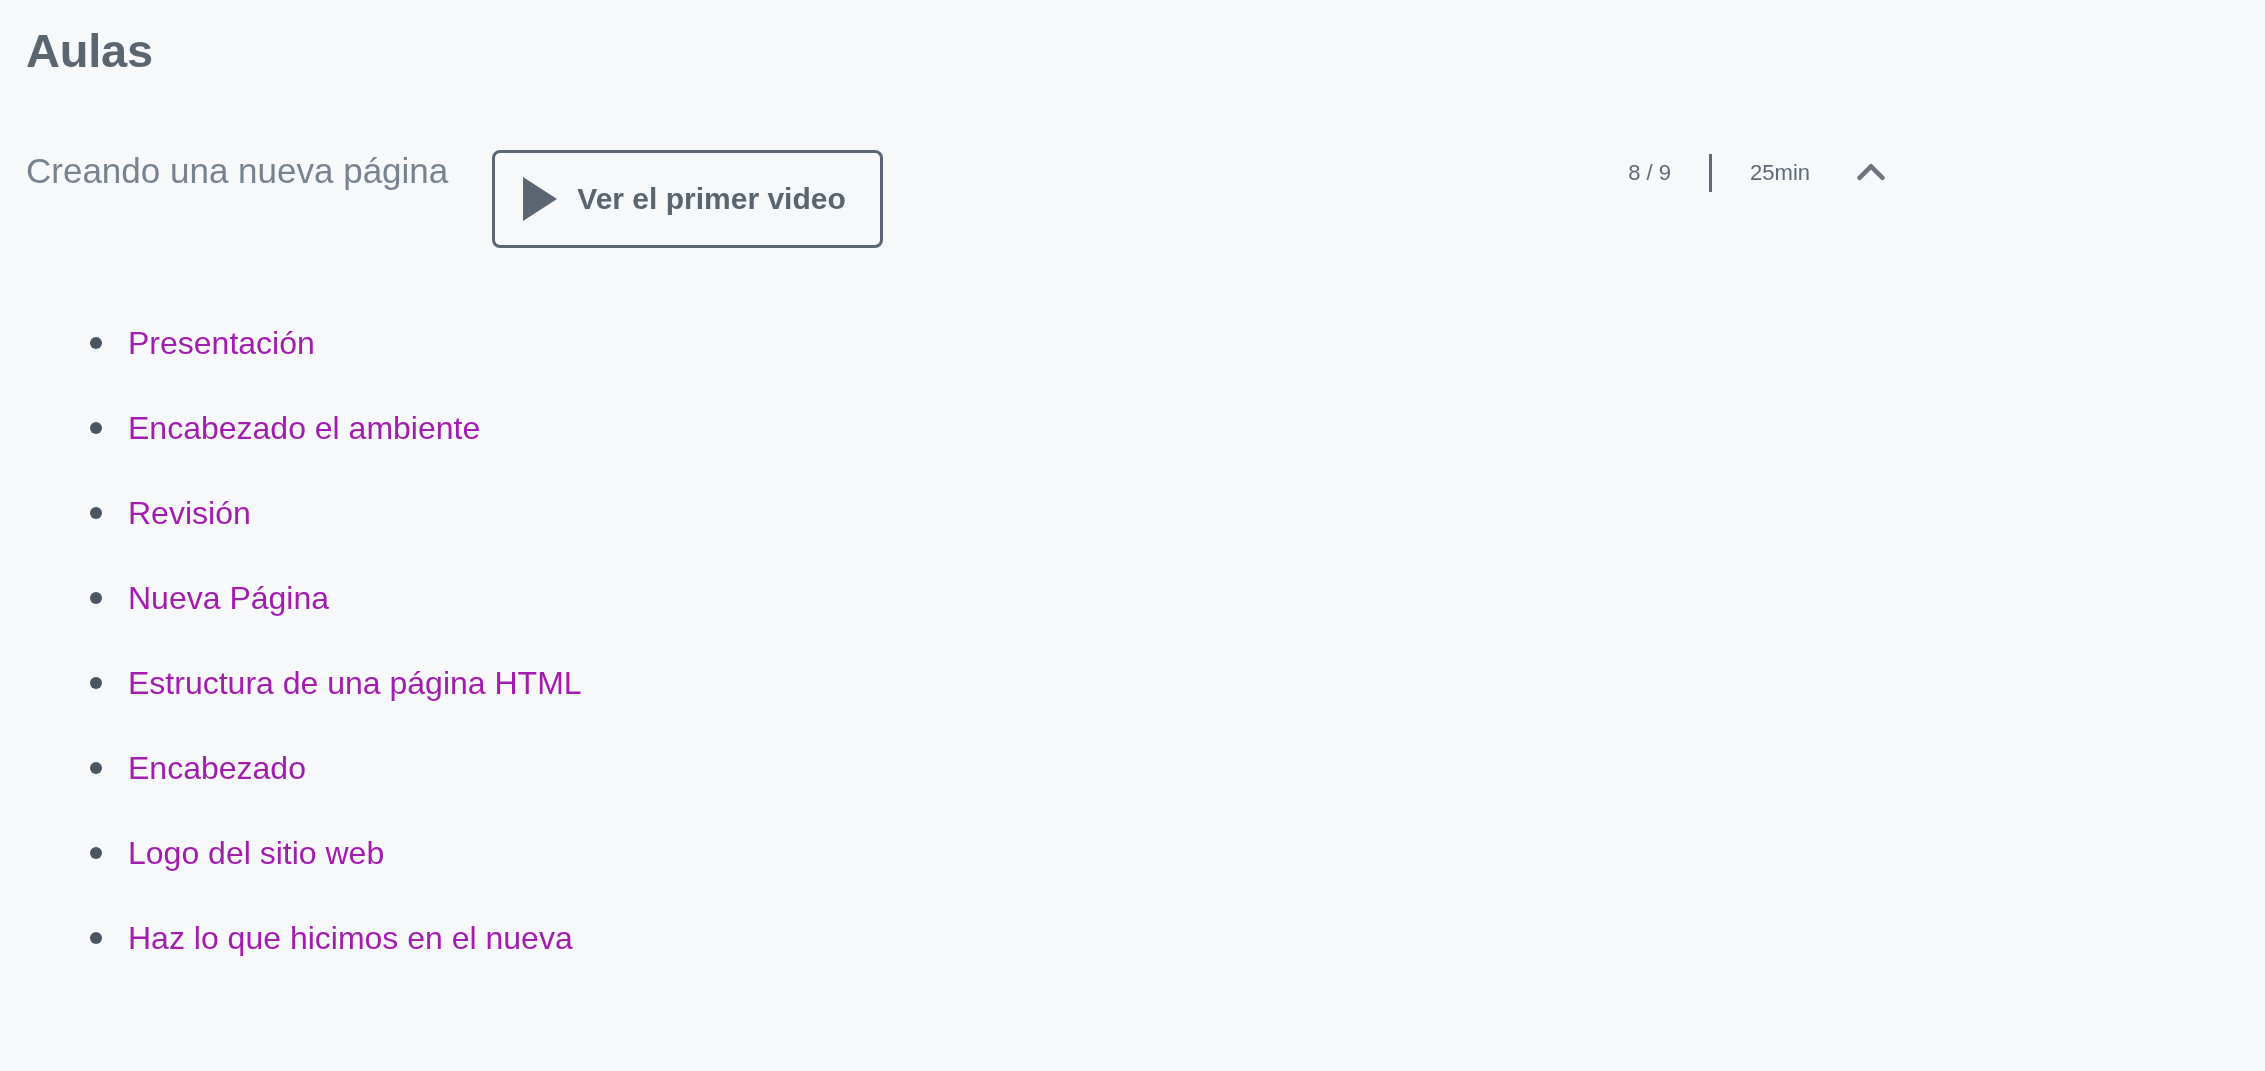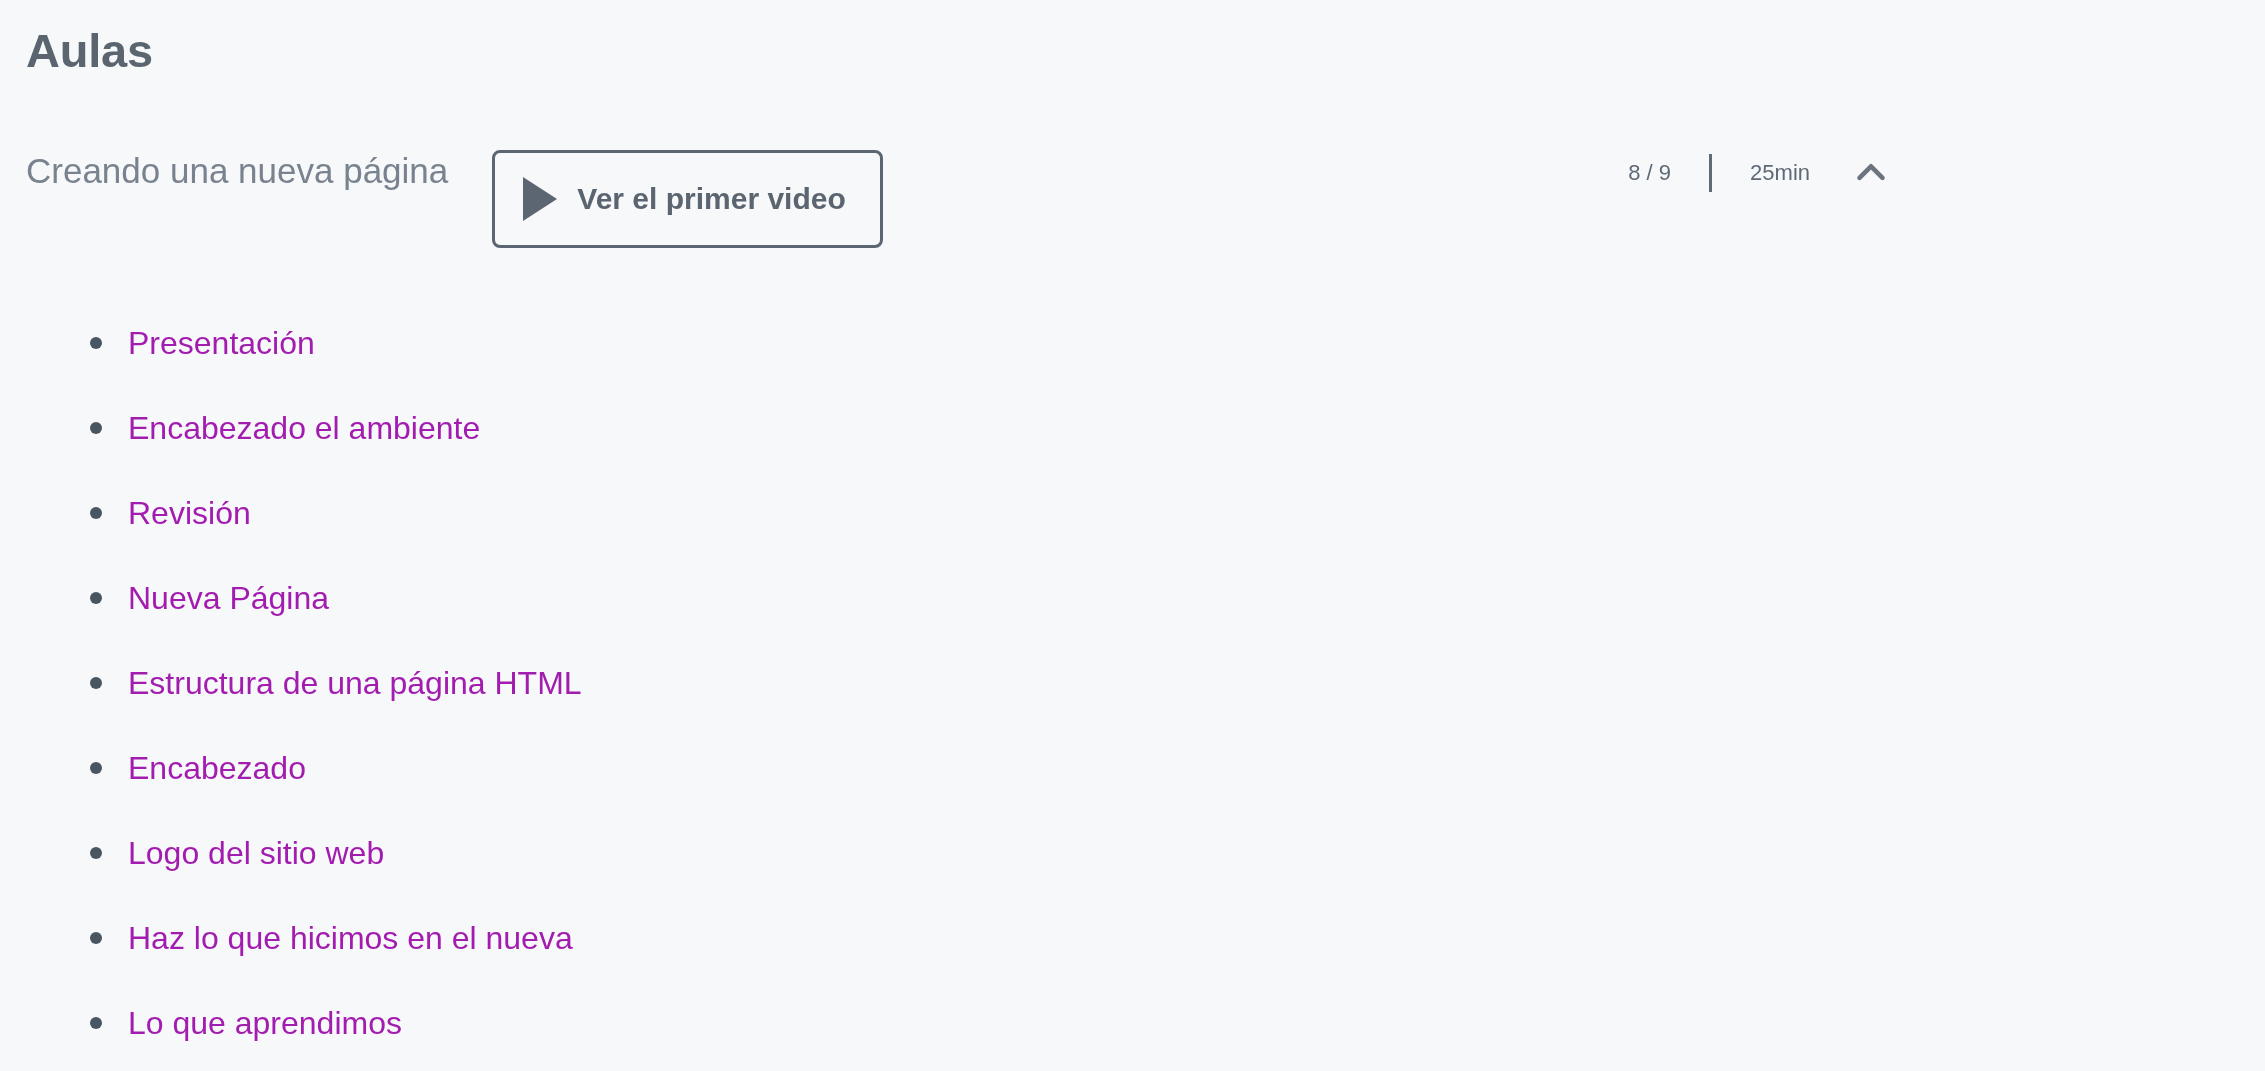--- a/index.html
+++ b/index.html
@@ -230,19 +230,15 @@
       <span class="lesson-label">Encabezado</span>
     </li>
     <li class="lesson-item">
       <span class="lesson-bullet"></span>
       <span class="lesson-label">Logo del sitio web</span>
     </li>
     <li class="lesson-item">
       <span class="lesson-bullet"></span>
       <span class="lesson-label">Haz lo que hicimos en el nueva</span>
     </li>
-    <li class="lesson-item">
-      <span class="lesson-bullet"></span>
-      <span class="lesson-label">Lo que aprendimos</span>
-    </li>
   </ul>
 
 </div>
 
 </body></html>

